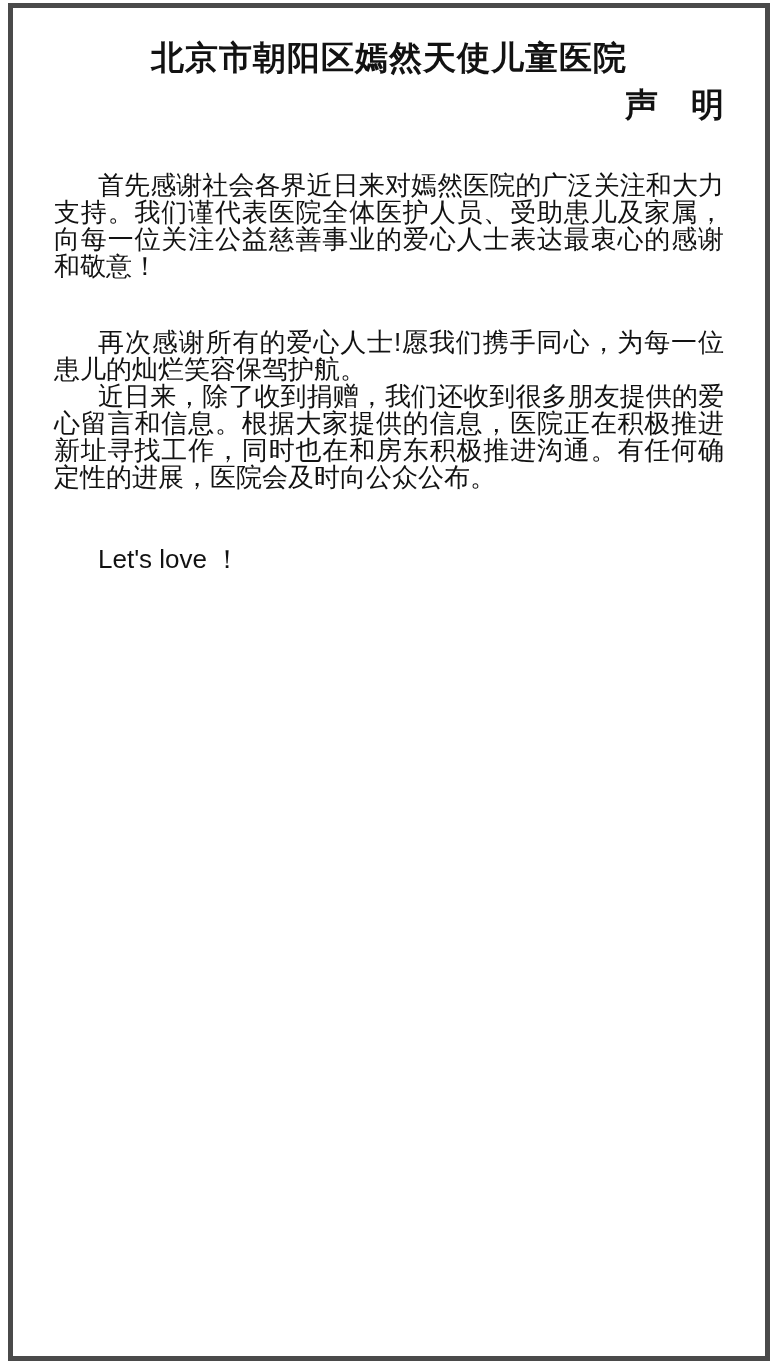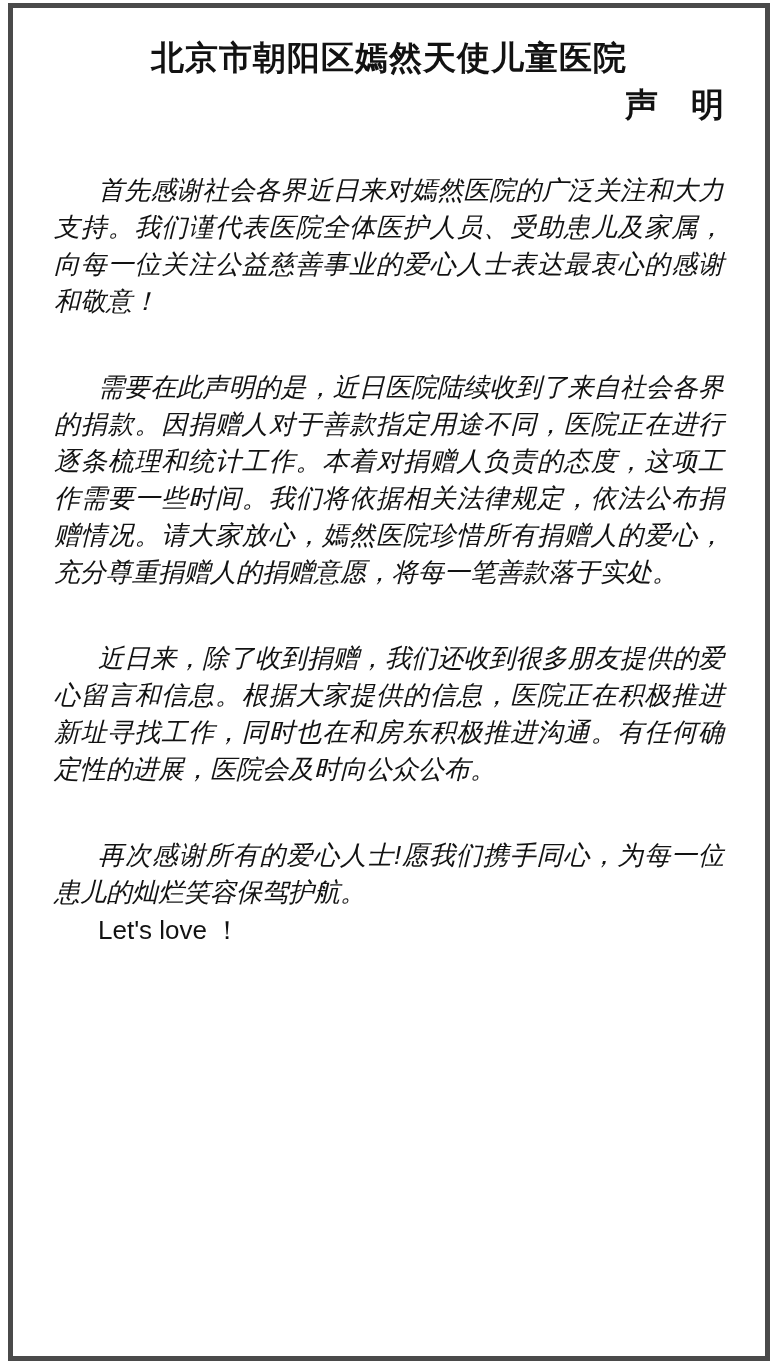--- a/index.html
+++ b/index.html
@@ -38,42 +38,40 @@
   .doc-subtitle {
     margin: 0 0 44px 0;
     font-size: 33px;
     font-weight: bold;
     line-height: 47px;
     text-align: right;
   }
   .para {
     margin: 0 0 49px 0;
     font-size: 26px;
-    line-height: 37px;
+    line-height: 27px;
     text-align: justify;
     text-indent: 44px;
     word-break: break-all;
-    font-style: italic;
   }
   .para.no-gap {
     margin-bottom: 0;
   }
   .closing {
     margin: 0;
     font-size: 26px;
     line-height: 39.5px;
     text-indent: 44px;
   }
 </style>
 </head>
 <body>
 
 <div class="page">
   <div class="frame">
     <h1 class="doc-title">北京市朝阳区嫣然天使儿童医院</h1>
     <h2 class="doc-subtitle">声　明</h2>
     <p class="para">首先感谢社会各界近日来对嫣然医院的广泛关注和大力支持。我们谨代表医院全体医护人员、受助患儿及家属，向每一位关注公益慈善事业的爱心人士表达最衷心的感谢和敬意！</p>
-    <p class="para">需要在此声明的是，近日医院陆续收到了来自社会各界的捐款。因捐赠人对于善款指定用途不同，医院正在进行逐条梳理和统计工作。本着对捐赠人负责的态度，这项工作需要一些时间。我们将依据相关法律规定，依法公布捐赠情况。请大家放心，嫣然医院珍惜所有捐赠人的爱心，充分尊重捐赠人的捐赠意愿，将每一笔善款落于实处。</p>
+    <p class="para no-gap">再次感谢所有的爱心人士!愿我们携手同心，为每一位患儿的灿烂笑容保驾护航。</p>
     <p class="para">近日来，除了收到捐赠，我们还收到很多朋友提供的爱心留言和信息。根据大家提供的信息，医院正在积极推进新址寻找工作，同时也在和房东积极推进沟通。有任何确定性的进展，医院会及时向公众公布。</p>
-    <p class="para no-gap">再次感谢所有的爱心人士!愿我们携手同心，为每一位患儿的灿烂笑容保驾护航。</p>
     <p class="closing">Let's love ！</p>
   </div>
 </div>
 
 </body></html>

